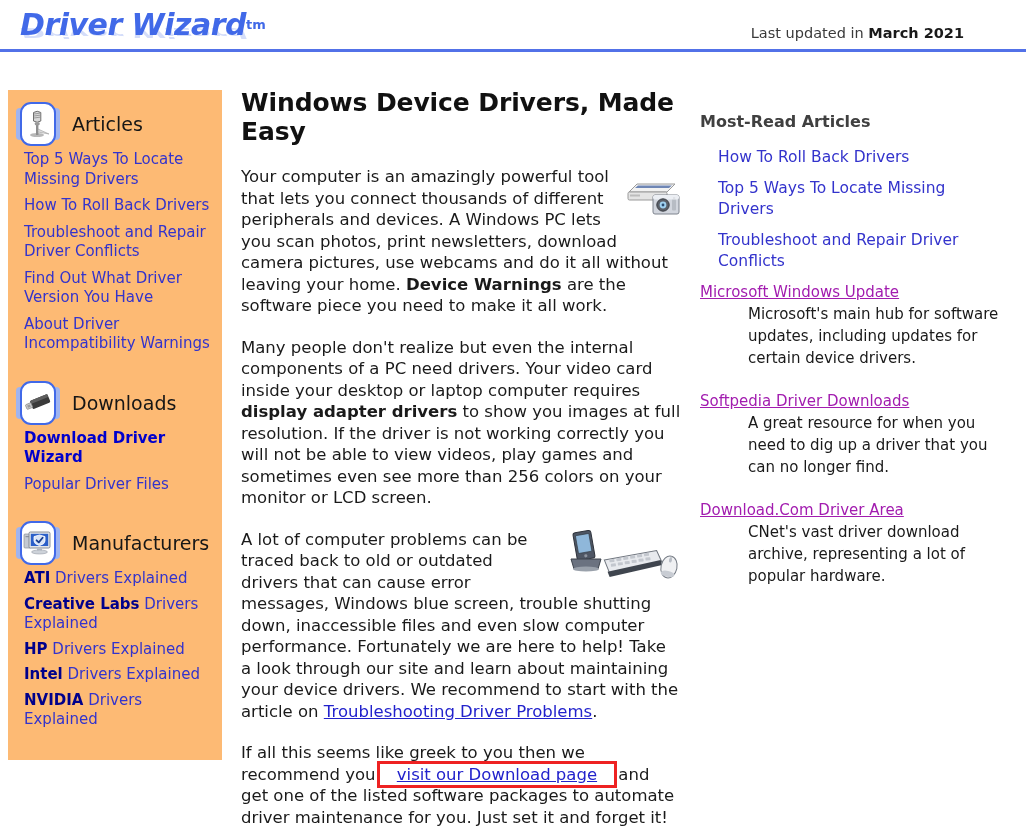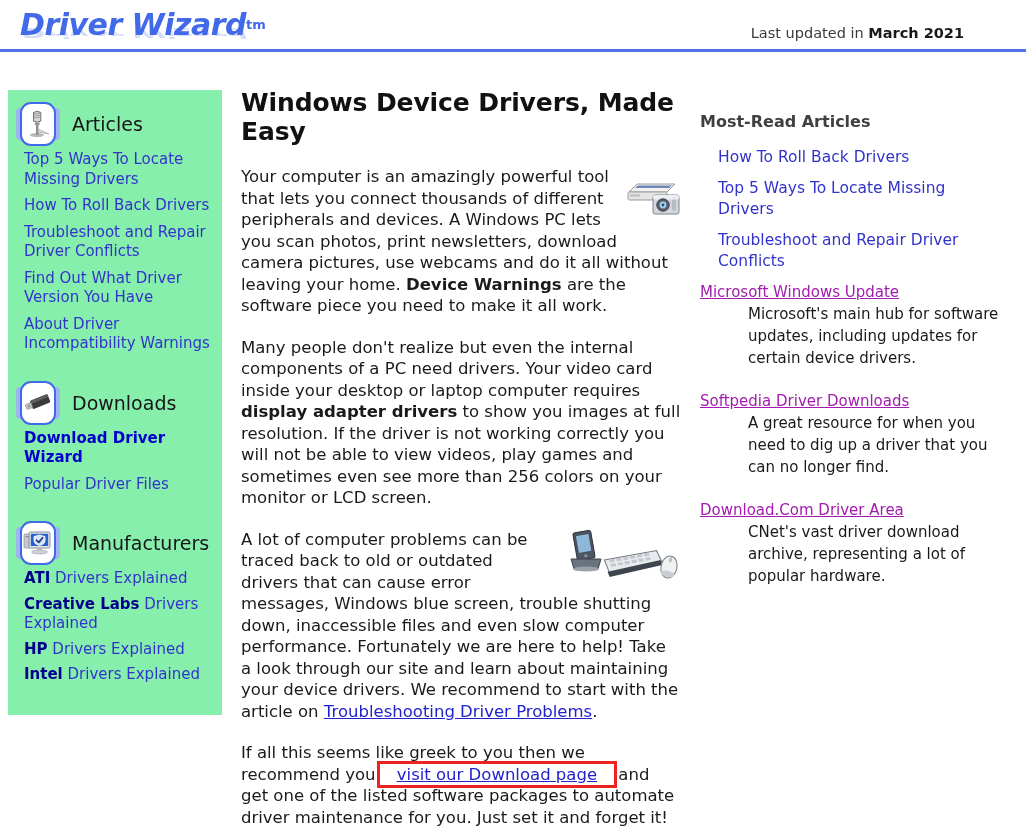--- a/index.html
+++ b/index.html
@@ -48,21 +48,21 @@
   }
   #last-updated b { font-weight:bold; color:#1a1a1a; }
   #header-rule {
     position:absolute; left:0; top:49px; width:1026px; height:3px;
     background:#5271e8;
   }
 
   
   #sidebar {
     position:absolute; left:8px; top:90px; width:214px; min-height:622px;
-    background:#86efac;
+    background:#fdba74;
     padding: 6px 0 10px 0;
   }
   .side-section-head {
     display:flex; align-items:center;
     padding: 6px 0 4px 8px;
     min-height: 54px;
   }
   .side-icon-box {
     position:relative;
     width:44px; height:44px; flex:0 0 44px;
@@ -239,20 +239,21 @@
           </svg>
         </div>
       </div>
       <div class="side-section-title">Manufacturers</div>
     </div>
     <div class="side-links tight">
       <a class="side-link"><span class="brand">ATI</span><span> Drivers Explained</span></a>
       <a class="side-link"><span class="brand">Creative Labs</span><span> Drivers Explained</span></a>
       <a class="side-link"><span class="brand">HP</span><span> Drivers Explained</span></a>
       <a class="side-link"><span class="brand">Intel</span><span> Drivers Explained</span></a>
+      <a class="side-link"><span class="brand">NVIDIA</span><span> Drivers Explained</span></a>
     </div>
   </div>
 
   <div id="main">
     <h1>Windows Device Drivers, Made Easy</h1>
 
     <p>
       <span class="img-float-right">
         <svg width="58" height="52" viewBox="0 0 58 52">
           <path d="M6 26 L44 26 L52 18 L14 18 Z" fill="#f2f2f2" stroke="#9a9a9a" stroke-width="1"></path>

